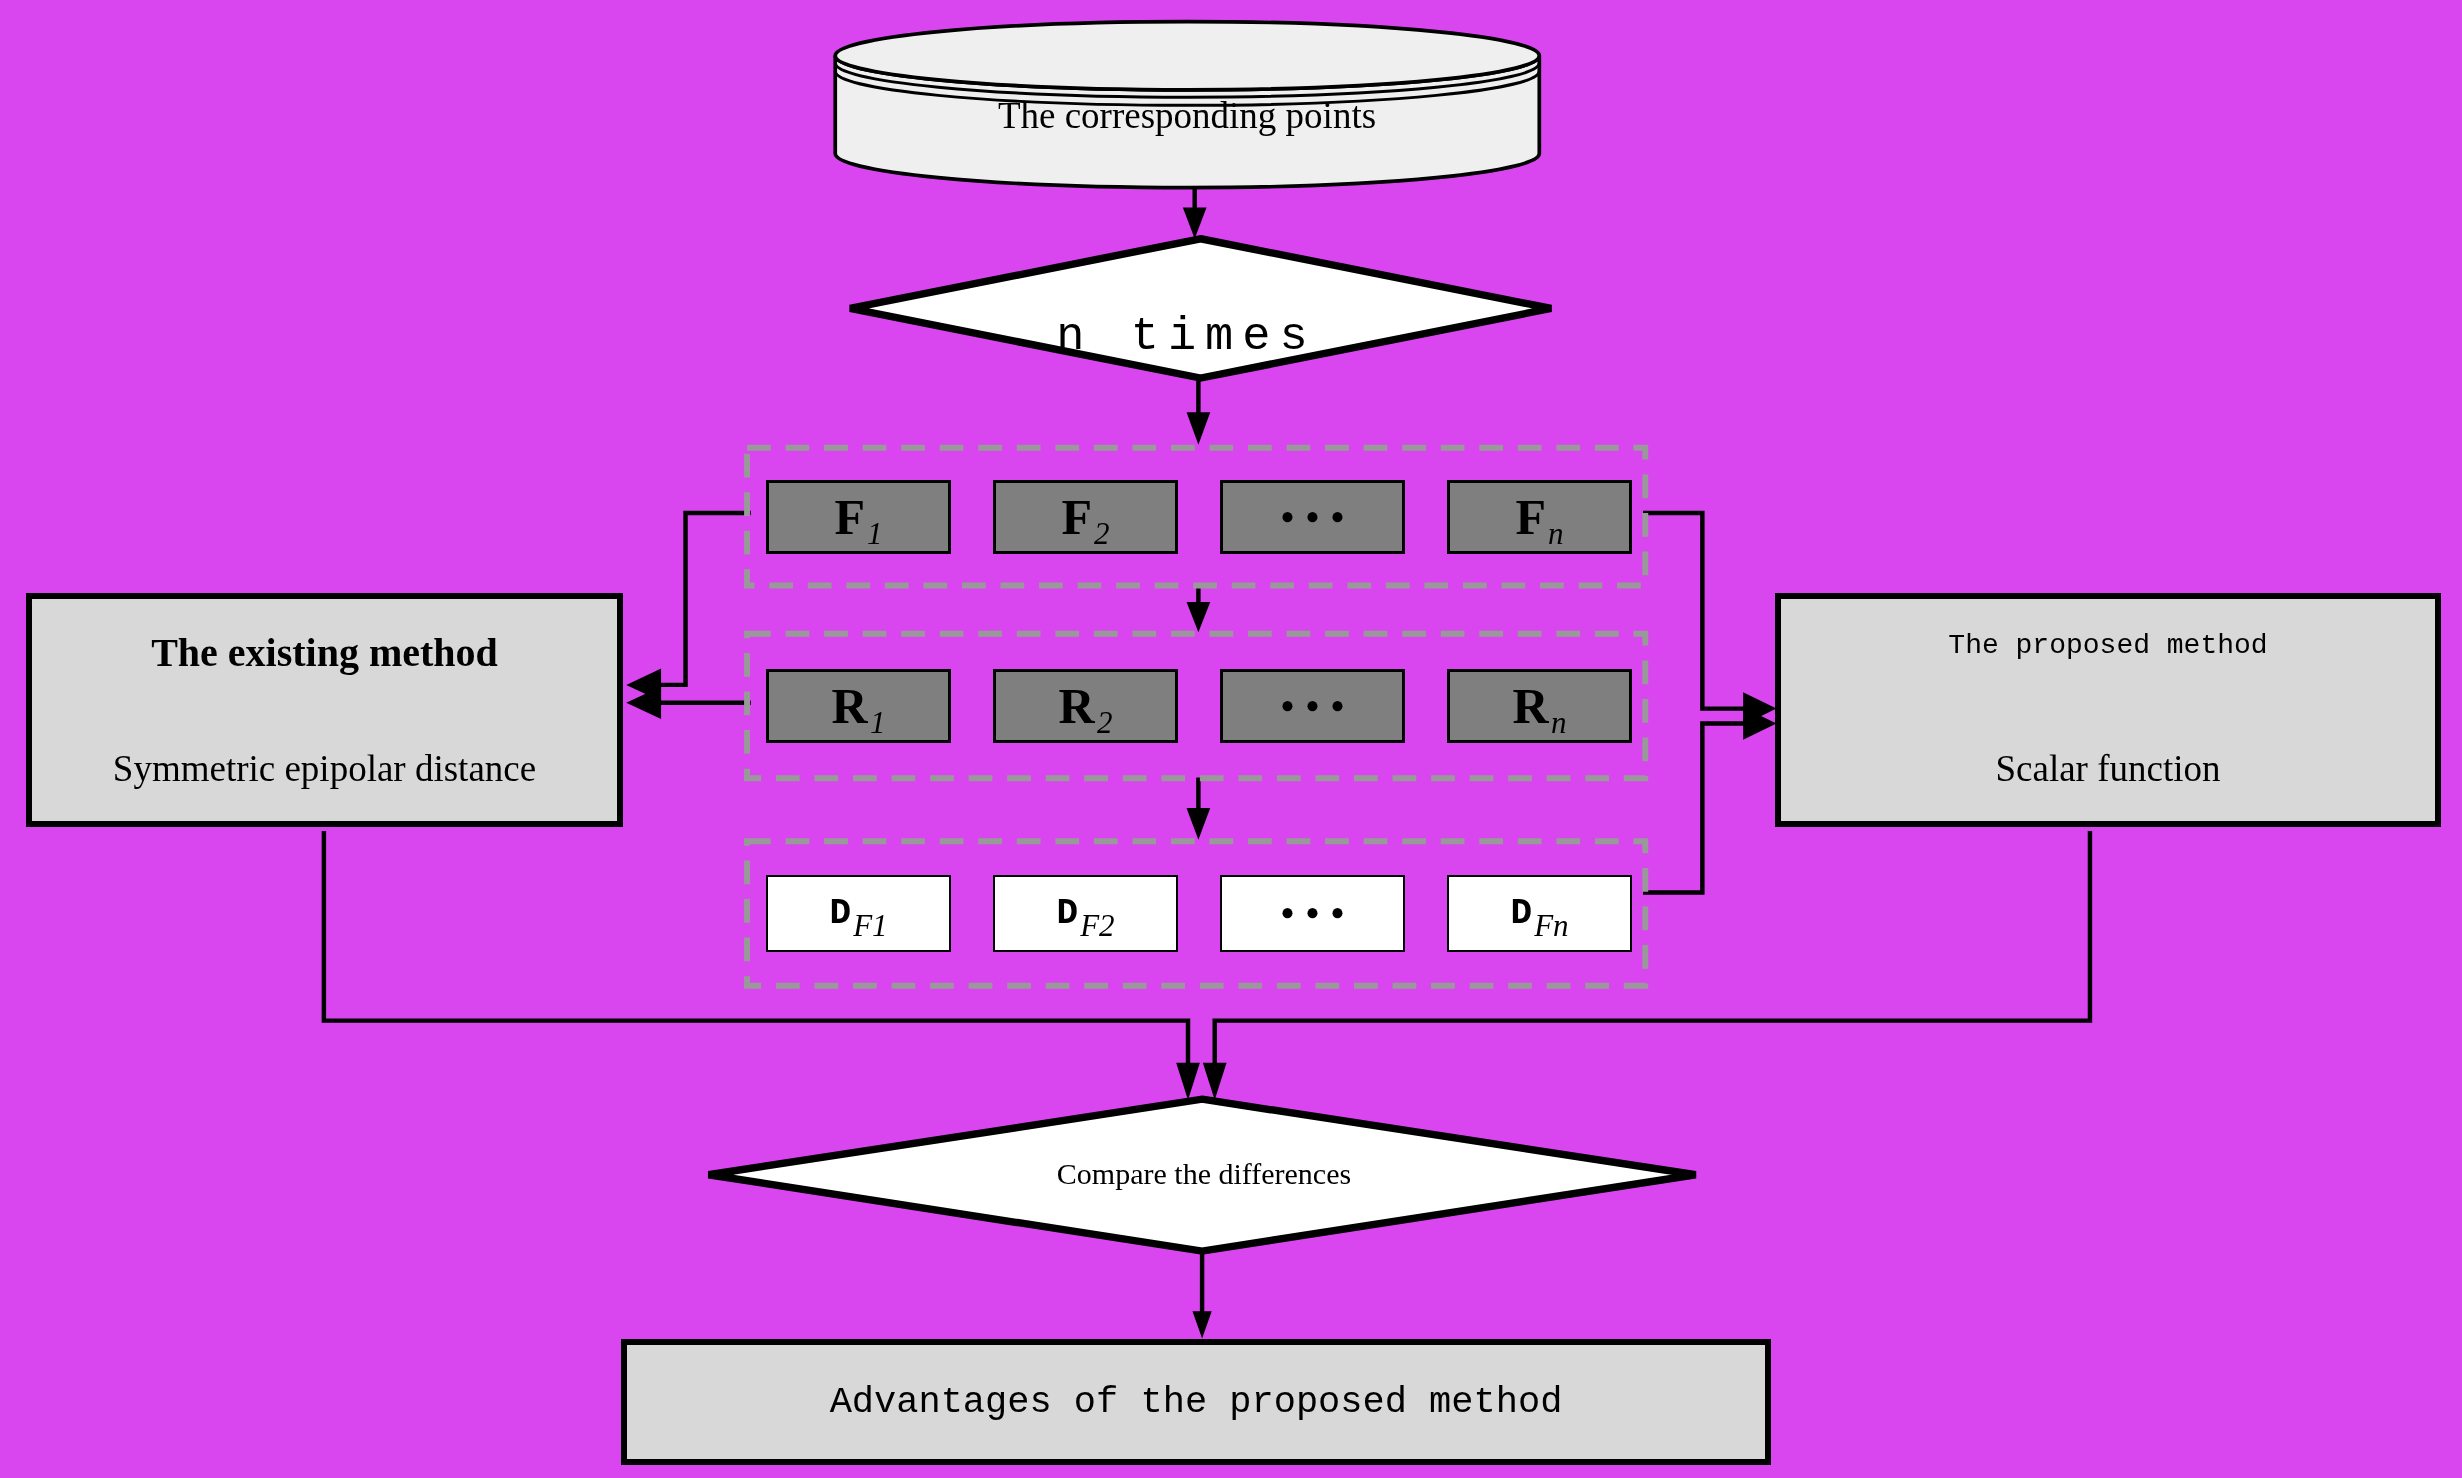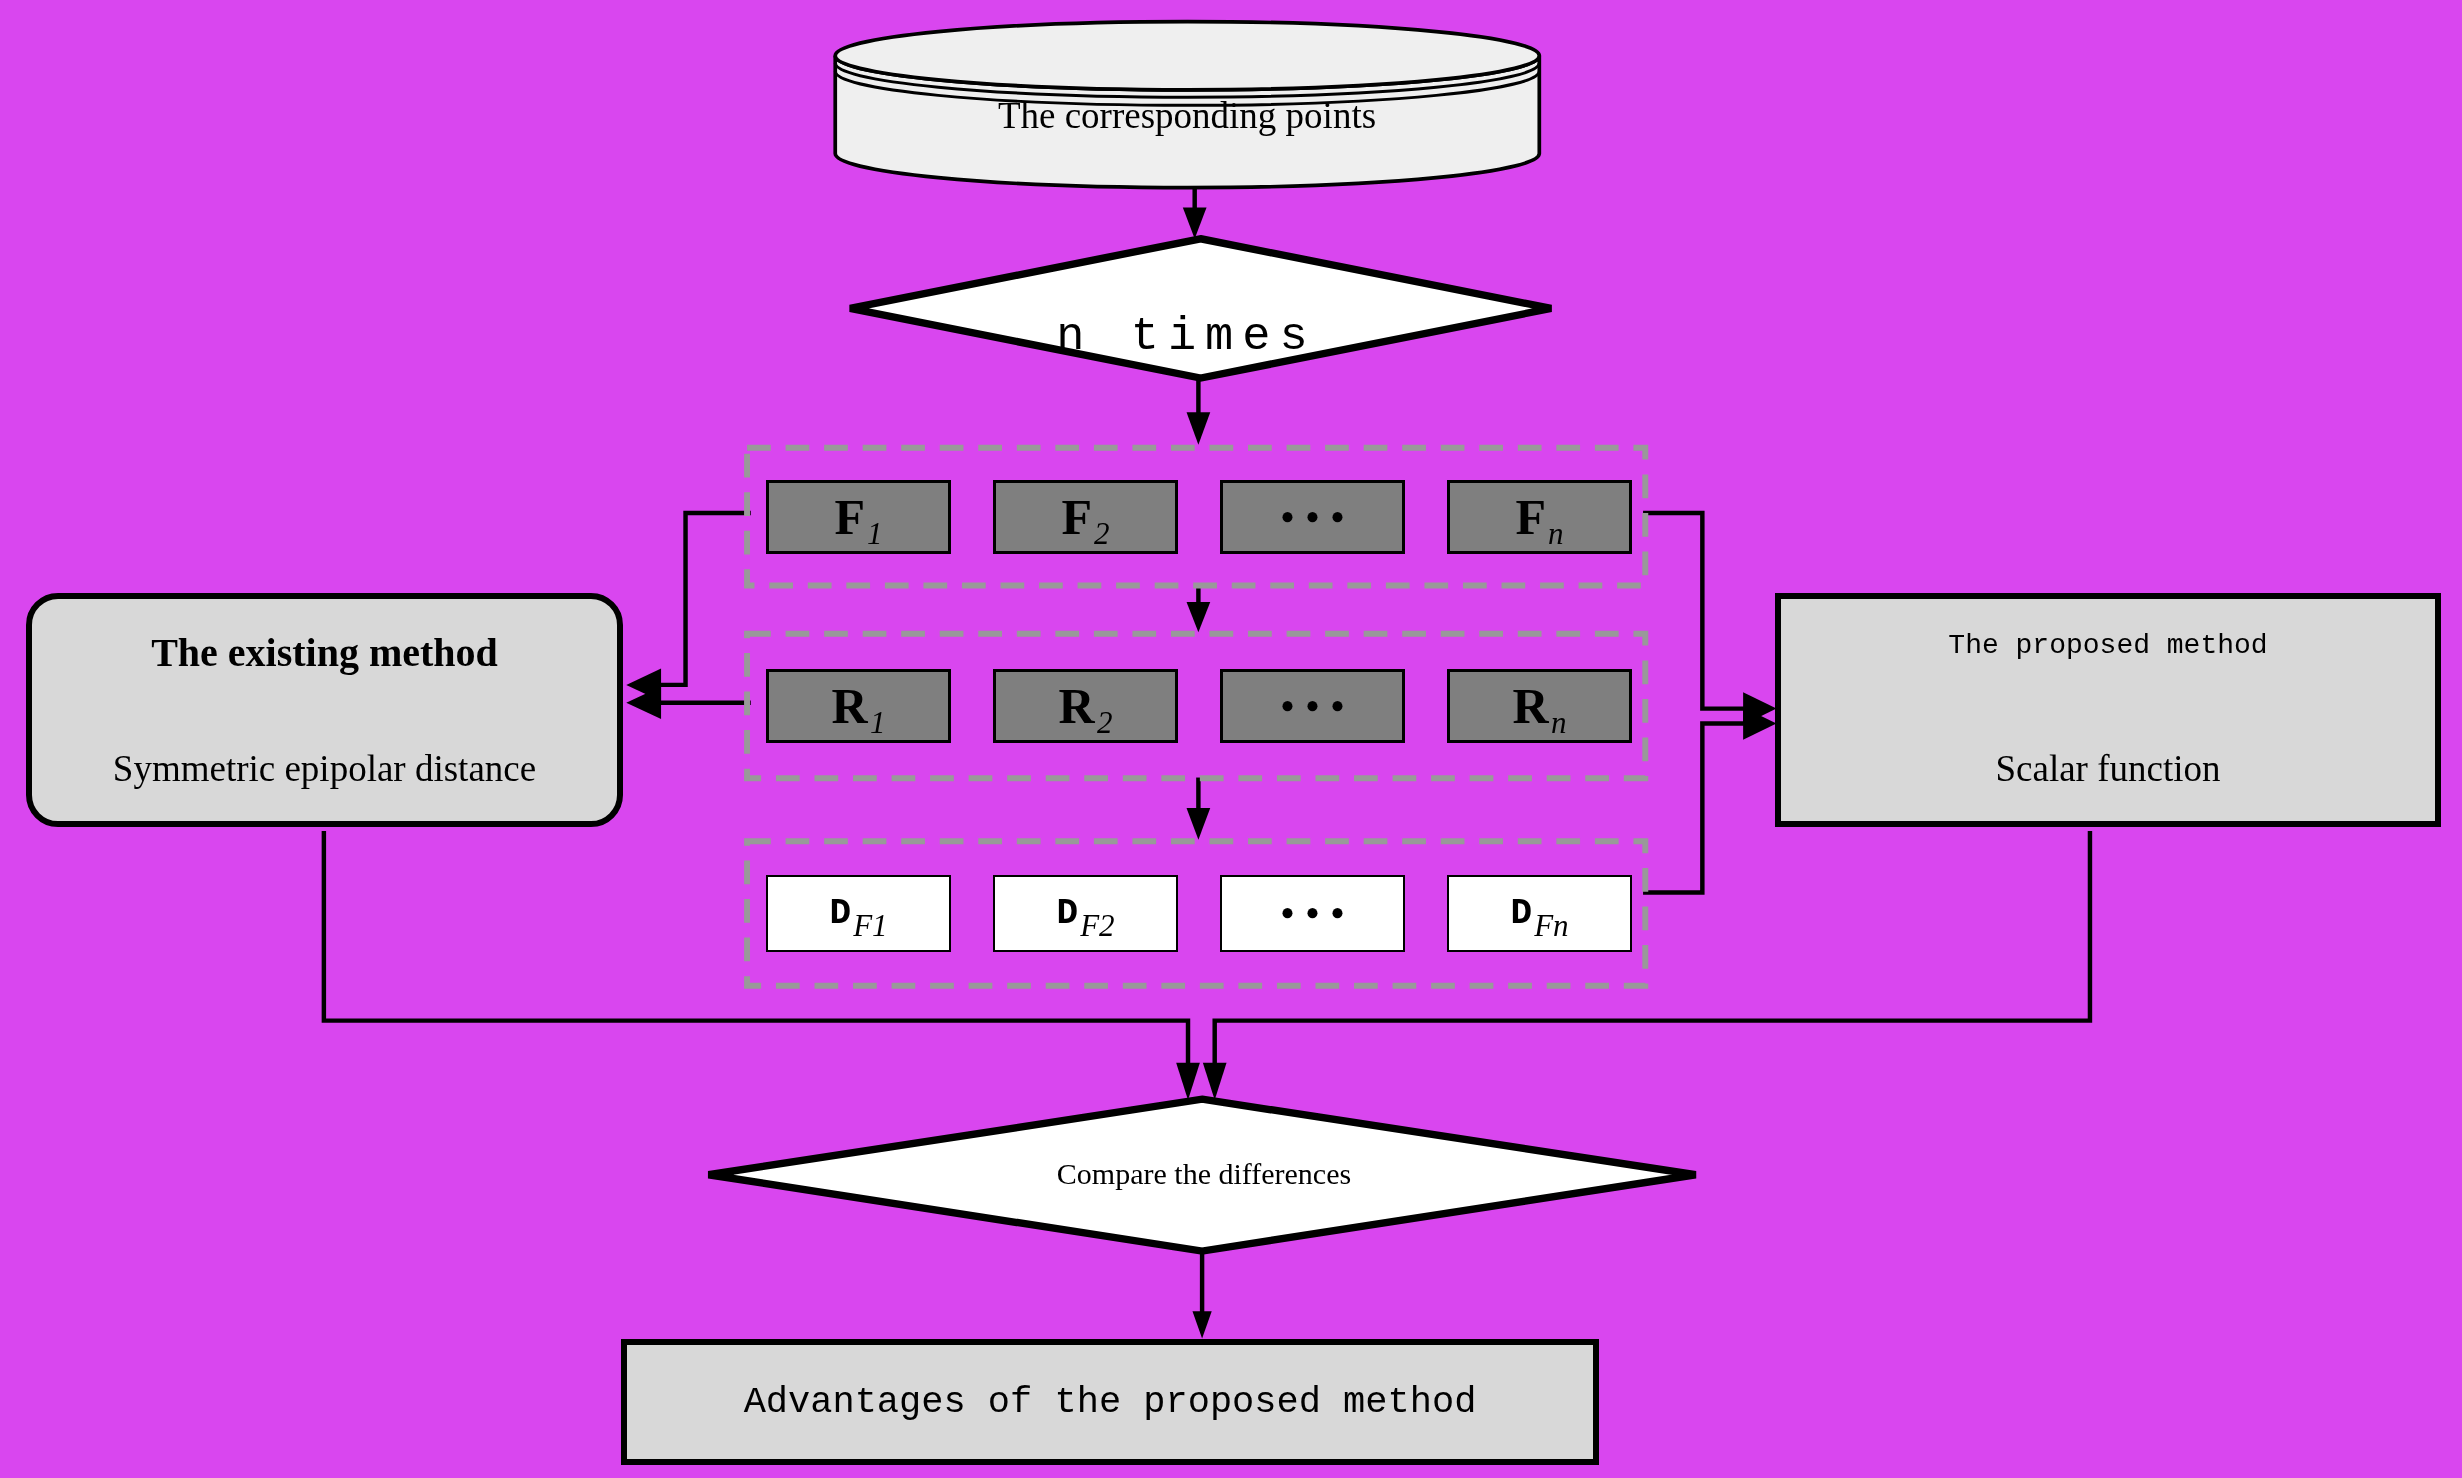--- a/index.html
+++ b/index.html
@@ -141,28 +141,28 @@
       <span class="sub">F2</span>
   </div>
   <div class="cell white" style="left:1220px;top:875px;">
     <span class="base dots">•••</span>
   </div>
   <div class="cell white" style="left:1447px;top:875px;">
     <span class="base mono">D</span>
       <span class="sub">Fn</span>
   </div>
 
-  <div class="abs methodbox" style="left:26px;top:593px;width:597px;height:234px;border-radius:32px;">
+  <div class="abs methodbox" style="left:26px;top:593px;width:597px;height:234px;">
     <div class="m-title-serif">The existing method</div>
     <div class="m-sub">Symmetric epipolar distance</div>
   </div>
 
   <div class="abs methodbox" style="left:1775px;top:593px;width:666px;height:234px;">
     <div class="m-title-mono">The proposed method</div>
     <div class="m-sub">Scalar function</div>
   </div>
 
   <div class="abs flexc cmp-label" style="left:852px;top:1153px;width:704px;height:42px;">Compare the differences</div>
 
-  <div class="abs flexc adv" style="left:621px;top:1339px;width:978px;height:126px;">Advantages of the proposed method</div>
+  <div class="abs flexc adv" style="left:621px;top:1339px;width:1150px;height:126px;">Advantages of the proposed method</div>
 
 </div>
 
 
 </body></html>

